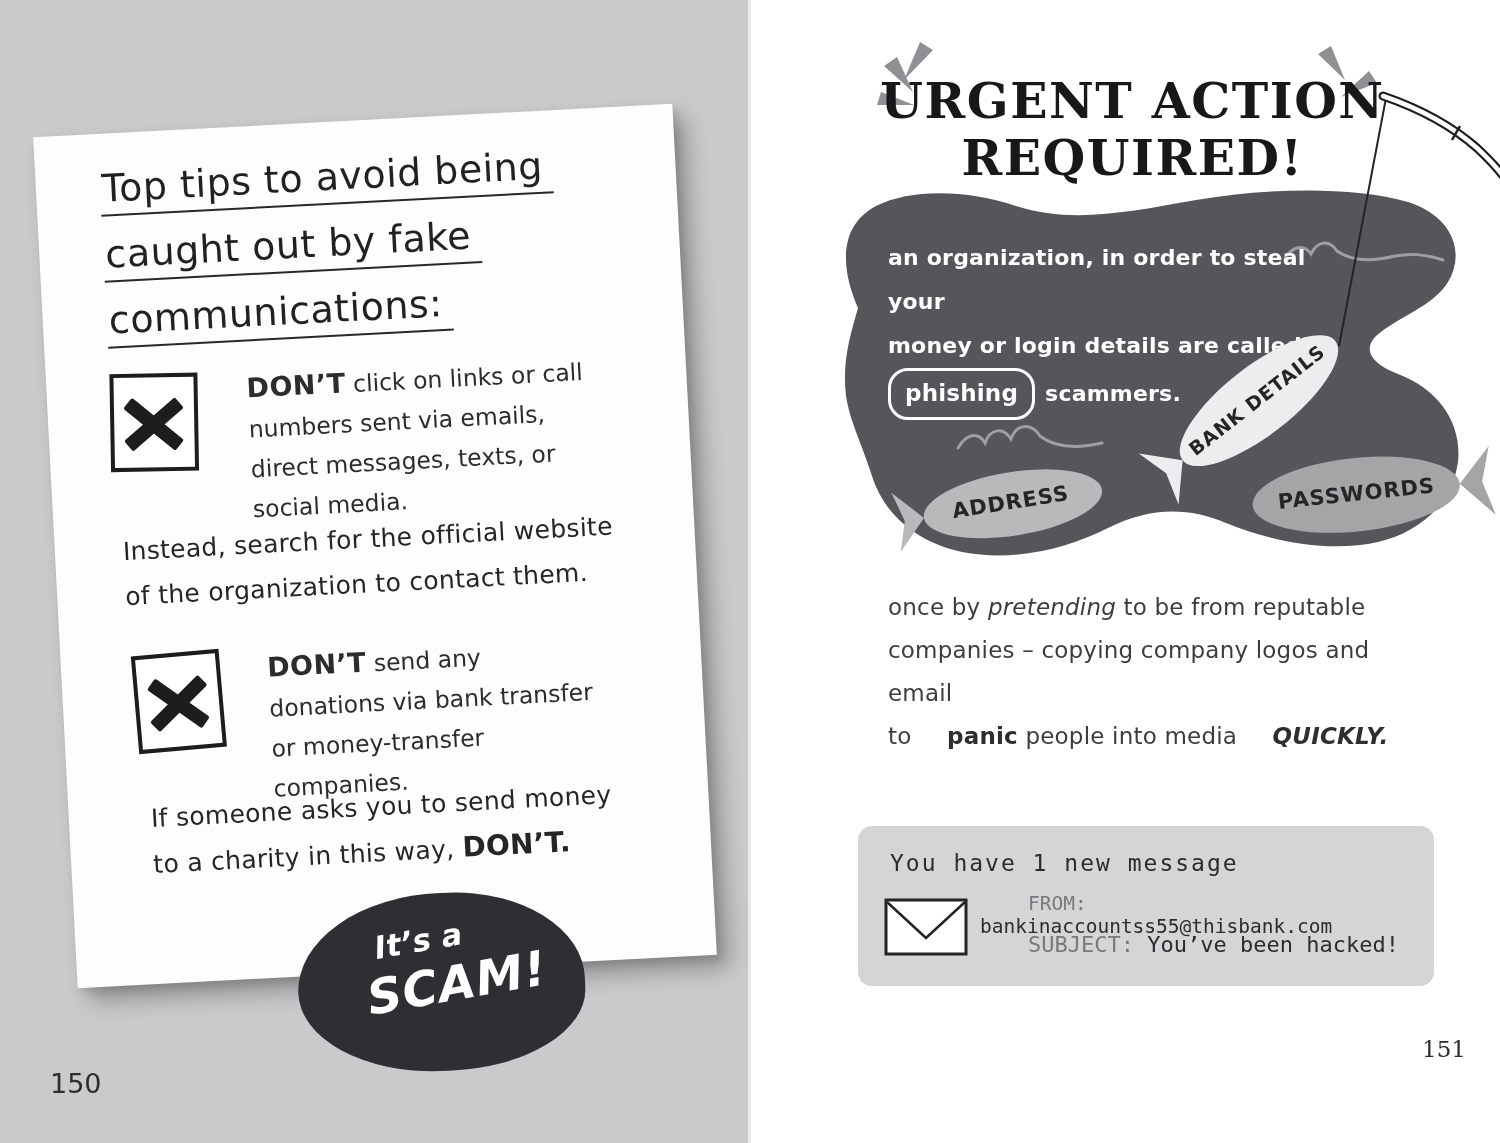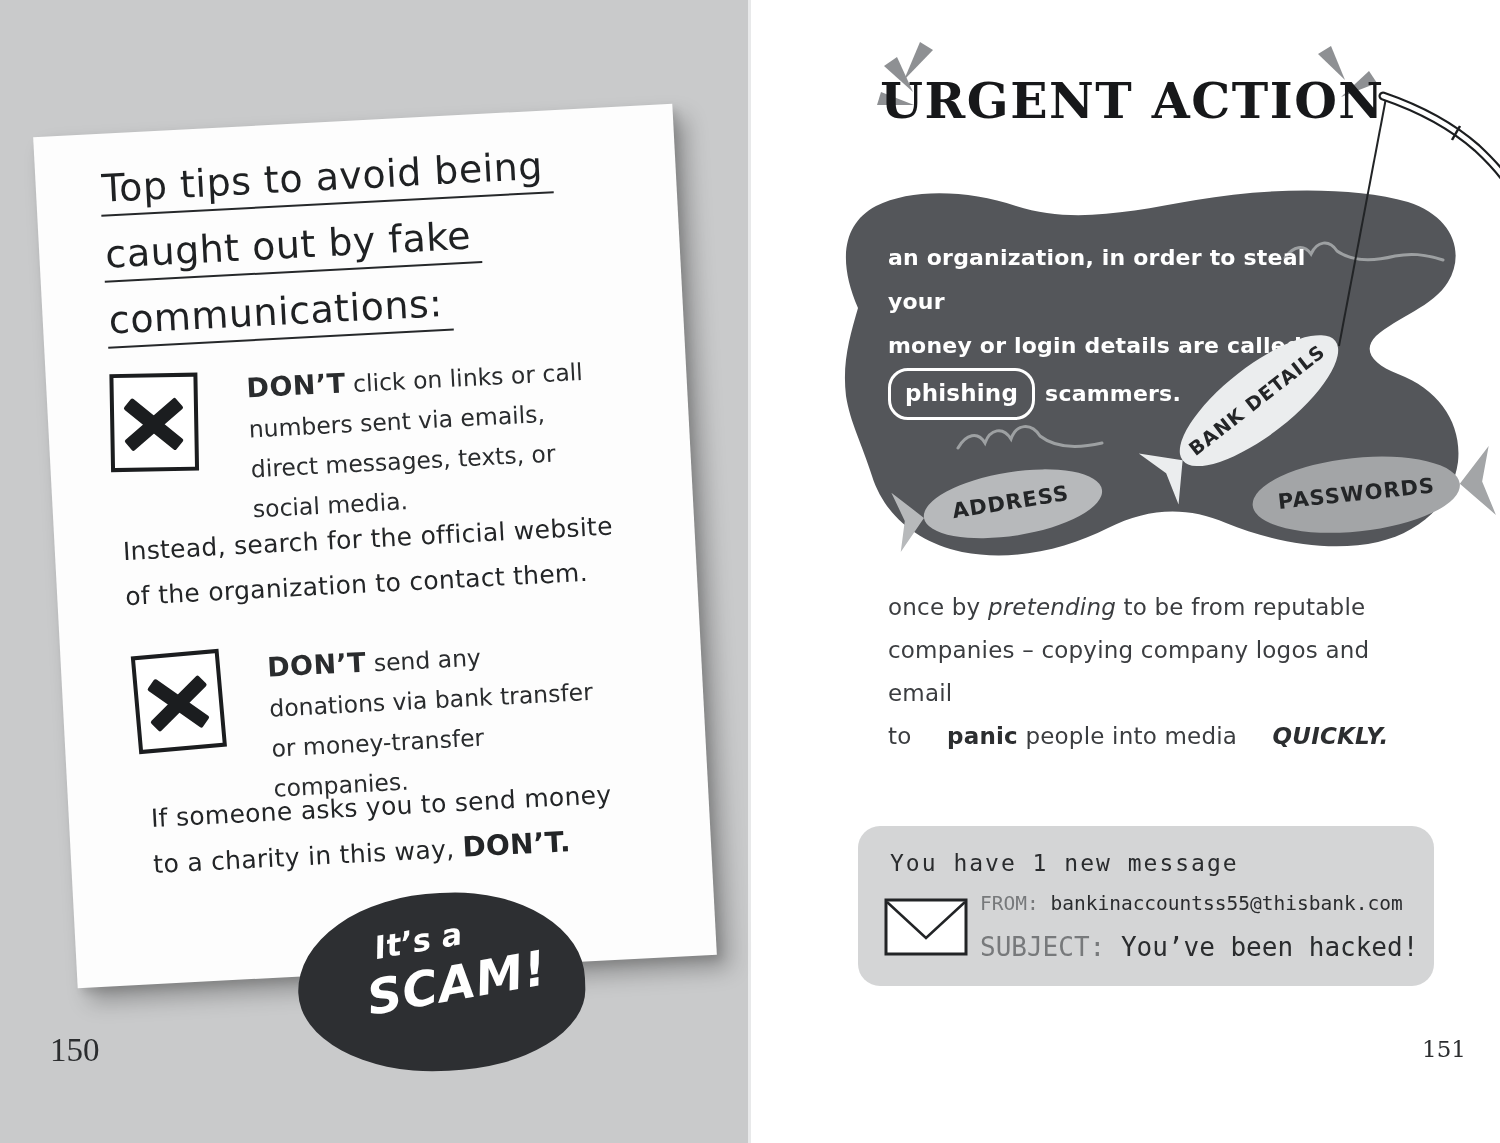--- a/index.html
+++ b/index.html
@@ -32,21 +32,21 @@
   .instead{left:68px;top:396px;width:492px;}
   .charity{left:82px;top:664px;width:470px;}
   .charity b{font-size:28px;}
   .scam-blob{position:absolute;left:298px;top:893px;width:287px;height:178px;background:#2d2f32;
              border-radius:52% 48% 50% 50%/55% 52% 45% 48%;transform:rotate(-2deg);z-index:3;}
   .scam-inner{position:absolute;left:0;top:26px;width:100%;text-align:center;color:#fff;
               transform:rotate(-8deg);font-style:italic;font-weight:bold;}
   .scam-l1{font-size:31px;margin-right:36px;}
   .scam-l2{font-size:48px;letter-spacing:1px;margin-left:26px;margin-top:2px;}
   .pagenum{position:absolute;color:#2b2d2f;z-index:4;}
-  .pn-left{left:50px;top:1032px;font-size:33px;font-family:Liberation Serif, serif;}
+  .pn-left{left:50px;top:1068px;font-size:27px;}
   .pn-right{left:1422px;top:1036px;font-size:23px;font-family:"DejaVu Serif","Liberation Serif",serif;}
 
   
   .right-page{position:absolute;left:751px;top:0;width:749px;height:1143px;background:#ffffff;}
   .art{position:absolute;left:0;top:0;width:1500px;height:1143px;pointer-events:none;z-index:1;}
   .headline{position:absolute;left:880px;top:72px;width:505px;text-align:center;z-index:2;
             font-family:"DejaVu Serif","Liberation Serif",serif;font-weight:bold;color:#17181a;}
   .hl1{font-size:49px;letter-spacing:1.5px;line-height:58px;}
   .hl2{font-size:49px;letter-spacing:1.5px;line-height:56px;}
   .blob-text{position:absolute;left:888px;top:236px;width:430px;z-index:2;color:#ffffff;
@@ -60,27 +60,27 @@
   .fish-address{left:893px;top:464px;width:212px;height:84px;transform:rotate(-9deg);}
   .fish-address .fish-label{top:28px;left:12px;font-size:21px;}
   .fish-bank{left:1133px;top:368px;width:228px;height:84px;transform:rotate(-38deg);}
   .fish-bank .fish-label{top:29px;left:14px;font-size:19px;}
   .fish-passwords{left:1250px;top:450px;width:245px;height:86px;transform:rotate(-6deg);}
   .fish-passwords .fish-label{top:30px;left:-16px;font-size:21px;}
   .body-copy{position:absolute;left:888px;top:586px;width:545px;z-index:2;color:#3b3d40;
              font-size:23px;line-height:43px;letter-spacing:0.2px;}
   .body-copy b{color:#2c2e30;margin-left:28px;}
   .msg-panel{position:absolute;left:858px;top:826px;width:576px;height:160px;background:#d4d5d6;
-             border-radius:22px;z-index:2;font-family:"DejaVu Sans Mono","Liberation Mono",monospace;
+             border-radius:14px;z-index:2;font-family:"DejaVu Sans Mono","Liberation Mono",monospace;
              color:#2a2c2e;}
   .msg-header{position:absolute;left:32px;top:24px;font-size:23px;letter-spacing:2px;}
   .envelope{position:absolute;left:26px;top:72px;width:84px;height:58px;}
   .msg-from{position:absolute;left:122px;top:66px;font-size:19.5px;}
-  .msg-subject{position:absolute;left:122px;top:106px;font-size:26px;}
-  .msg-label{color:#77797b;}
+  .msg-subject{position:absolute;left:122px;top:106px;font-size:22px;}
+  .msg-label{color:#77797b;margin-left:48px;}
 </style>
 </head>
 <body>
 
 <div class="stage">
 
   <div class="left-page">
     <div class="tips-card">
       <div class="card-title">
         <div class="t-line">Top tips to avoid being</div>
@@ -157,20 +157,21 @@
 
     <g>
       <path d="M1383,96 C1418,108 1452,126 1477,148 C1492,162 1501,172 1508,183" stroke="#1c1e20" stroke-width="9" fill="none" stroke-linecap="round"></path>
       <path d="M1383,96 C1418,108 1452,126 1477,148 C1492,162 1501,172 1508,183" stroke="#ffffff" stroke-width="4.5" fill="none" stroke-linecap="round"></path>
       <line x1="1460" y1="126" x2="1452" y2="140" stroke="#1c1e20" stroke-width="2.5"></line>
     </g>
   </svg>
 
   <div class="headline">
     <div class="hl1">URGENT ACTION</div>
+    <div class="hl2">REQUIRED!</div>
   </div>
 
   <div class="blob-text">
     <div>an organization, in order to steal your</div>
     <div>money or login details are called</div>
     <div><span class="pill">phishing</span><span>scammers.</span></div>
   </div>
 
   <div class="fish fish-address">
     <svg viewBox="0 0 240 84">

